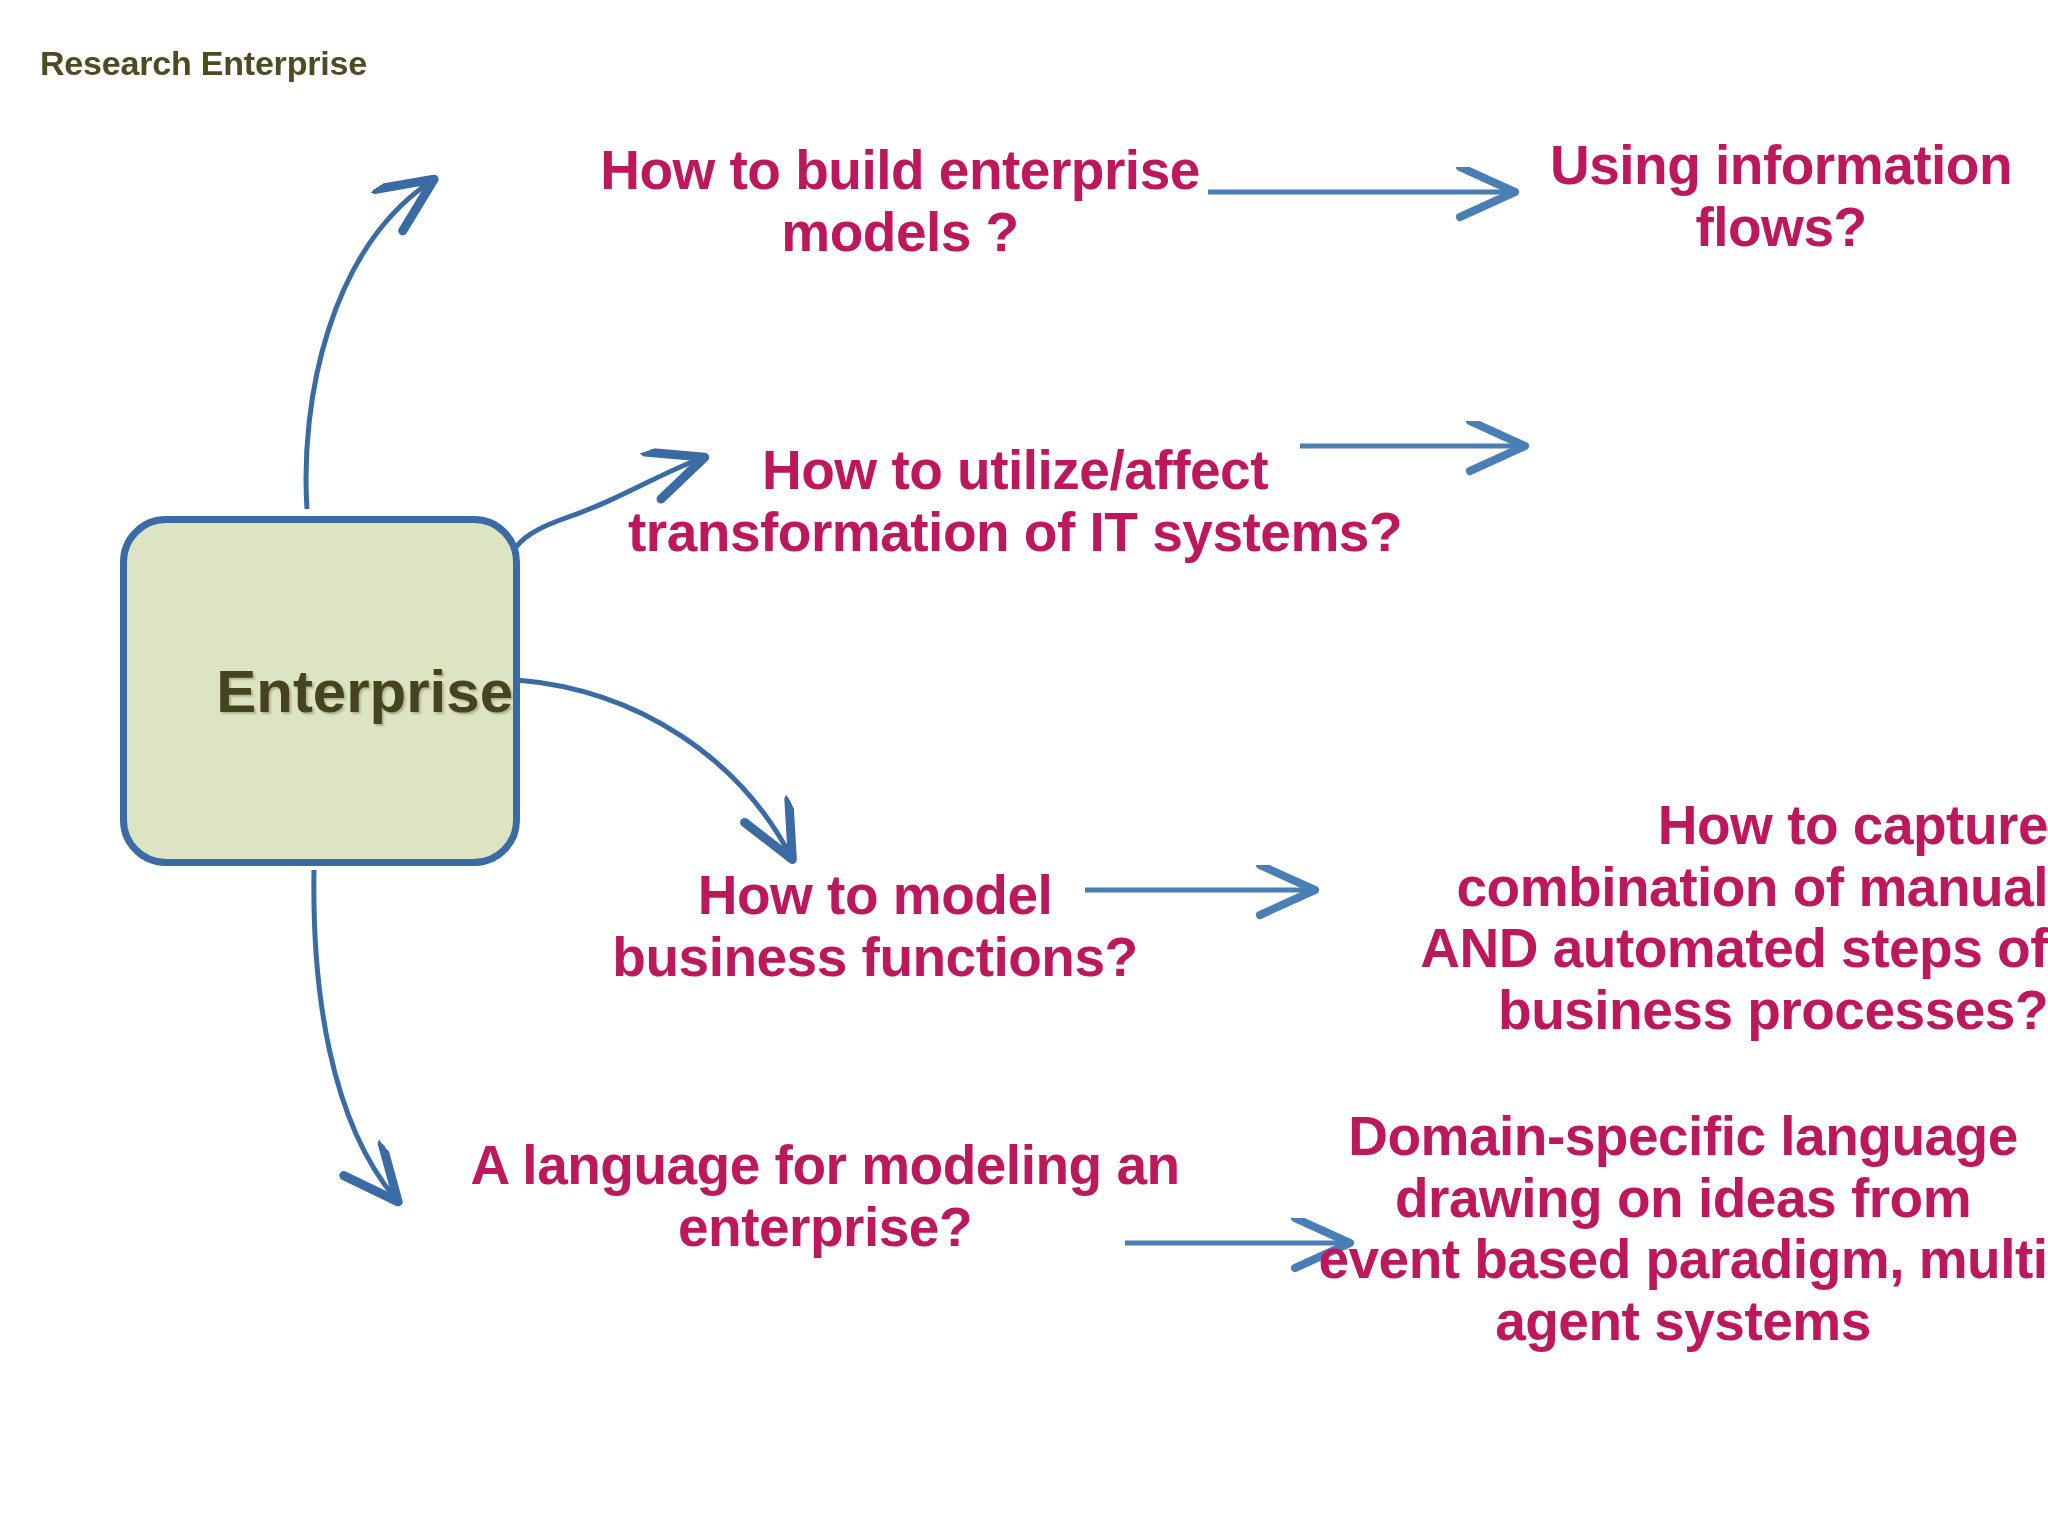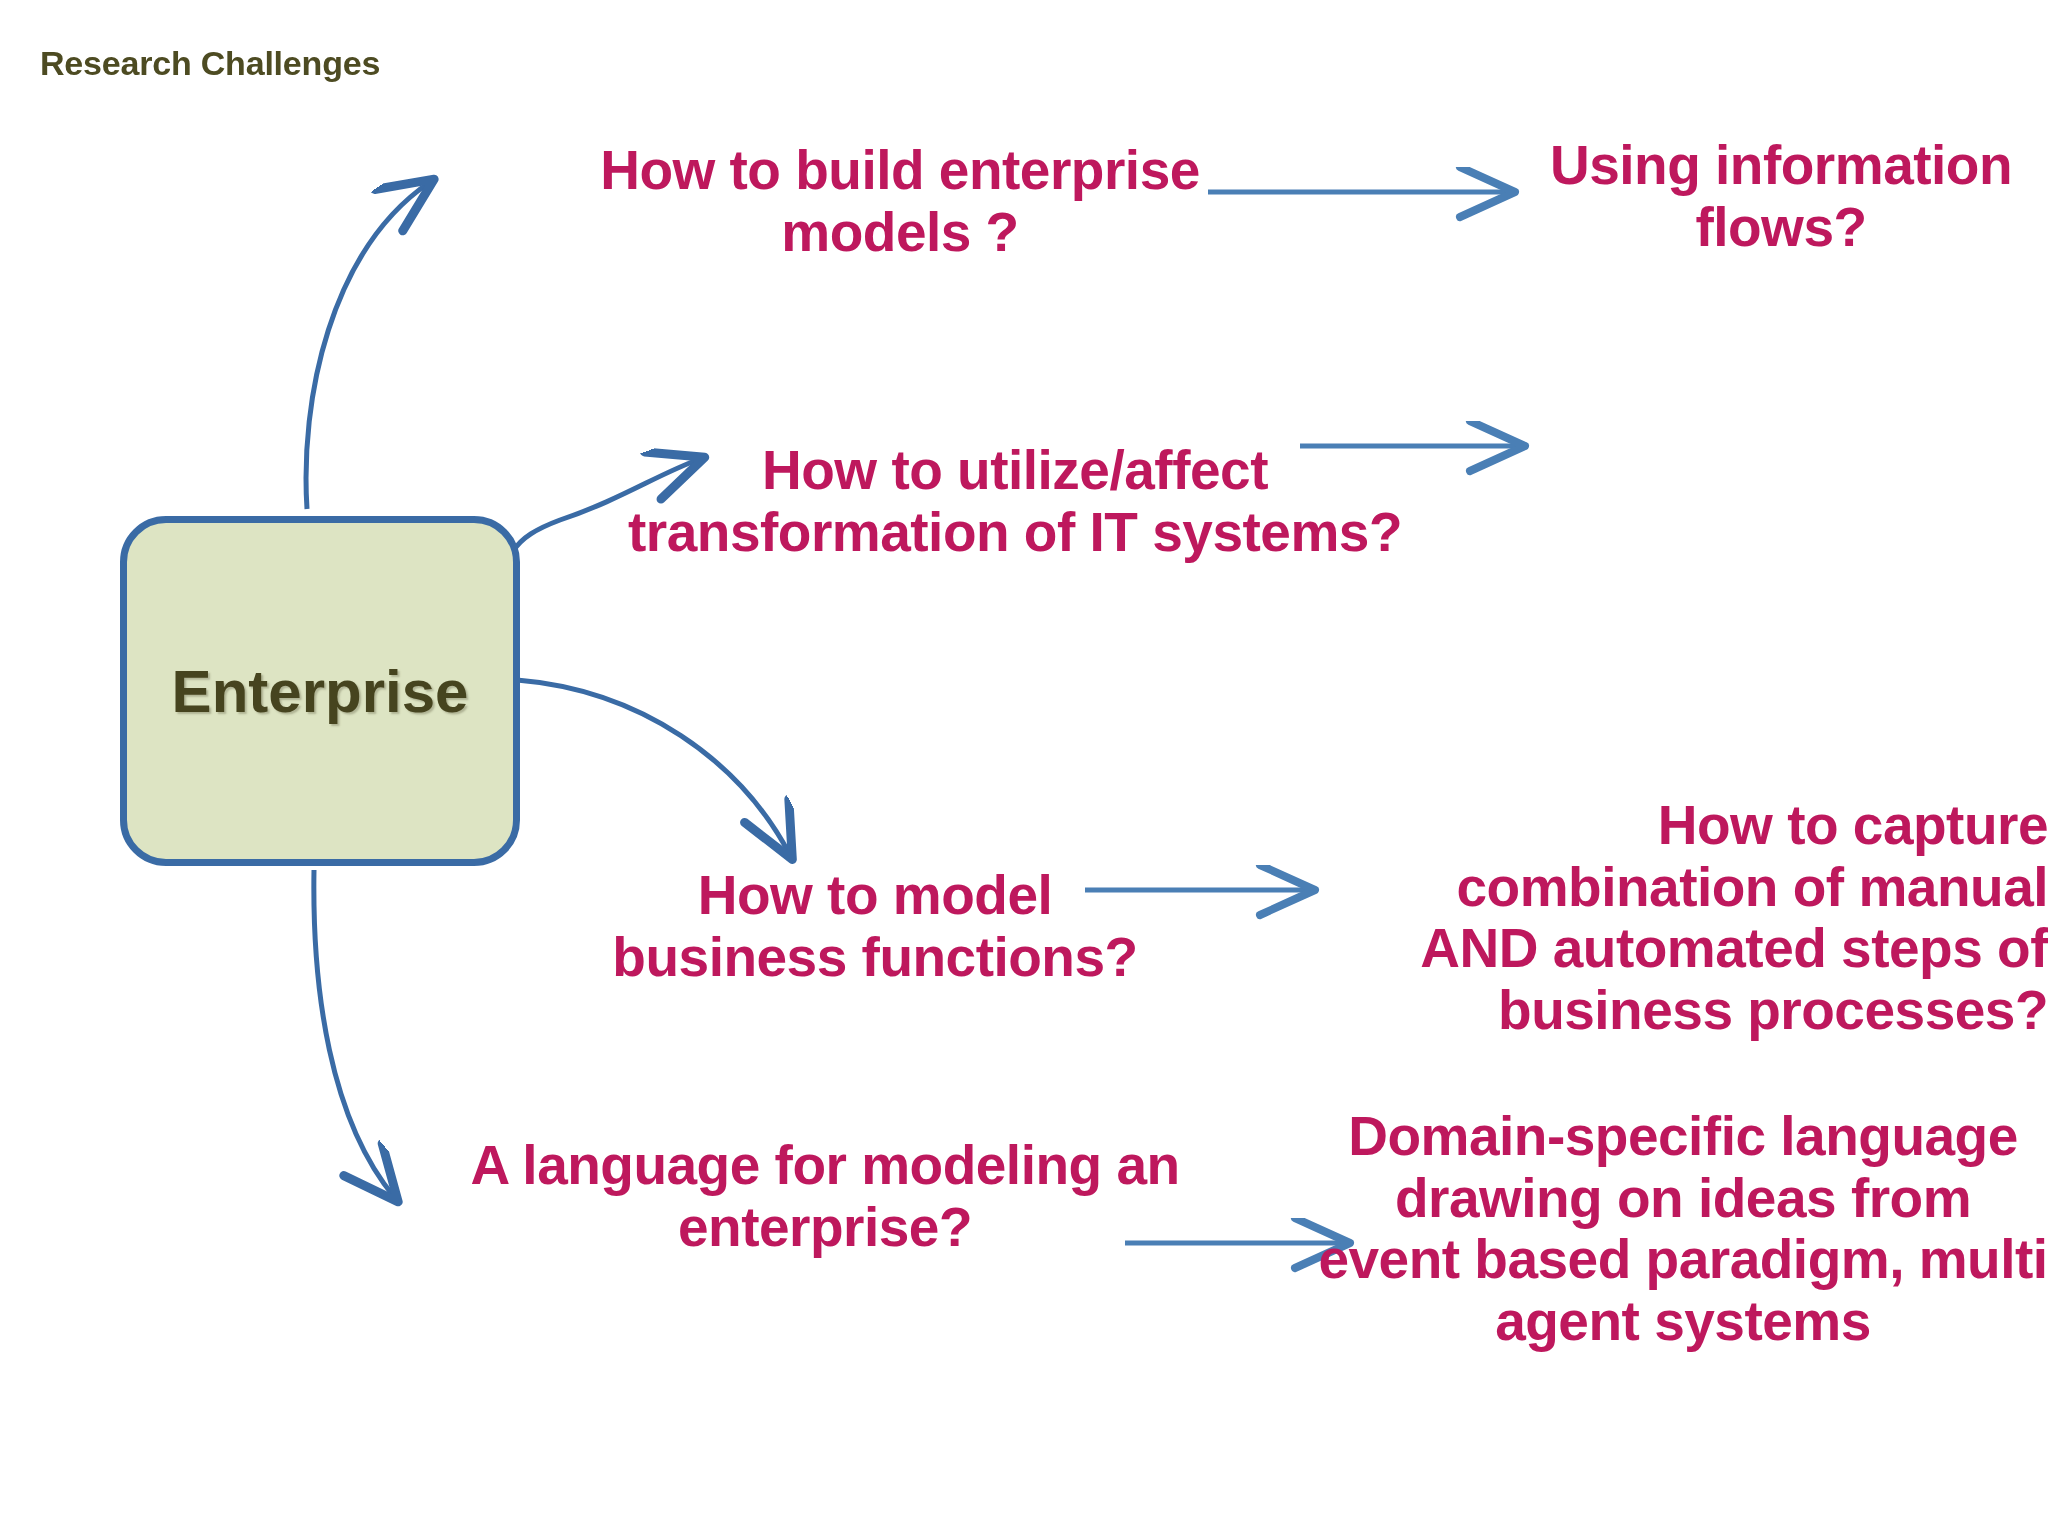--- a/index.html
+++ b/index.html
@@ -40,21 +40,21 @@
     left: 120px;
     top: 516px;
     width: 400px;
     height: 350px;
     box-sizing: border-box;
     background: #dde4c3;
     border: 7px solid #3a6ba5;
     border-radius: 46px;
     display: flex;
     align-items: center;
-    justify-content: center;
+    justify-content: flex-end;
   }
   .enterprise-label {
     font-size: 60px;
     font-weight: bold;
     color: #46441f;
     text-shadow: 2px 2px 2px rgba(120,120,90,0.45);
   }
   .node {
     position: absolute;
     text-align: center;
@@ -101,21 +101,21 @@
 
     <line x1="1208" y1="192" x2="1510" y2="192" stroke="#4a7fb5" stroke-width="5" marker-end="url(#ah)"></line>
 
     <line x1="1300" y1="446" x2="1520" y2="446" stroke="#4a7fb5" stroke-width="5" marker-end="url(#ah)"></line>
 
     <line x1="1085" y1="890" x2="1310" y2="890" stroke="#4a7fb5" stroke-width="5" marker-end="url(#ah)"></line>
 
     <line x1="1125" y1="1243" x2="1345" y2="1243" stroke="#4a7fb5" stroke-width="5" marker-end="url(#ah)"></line>
   </svg>
 
-  <div class="slide-title">Research Challenges</div>
+  <div class="slide-title">Research Enterprise</div>
 
   <div class="enterprise-box">
     <span class="enterprise-label">Enterprise</span>
   </div>
 
   <div class="node narrow n-build">How to build enterprise models ?</div>
 
   <div class="node narrow n-utilize">How to utilize/affect transformation of IT systems?</div>
 
   <div class="node n-infoflows">Using information flows?</div>

